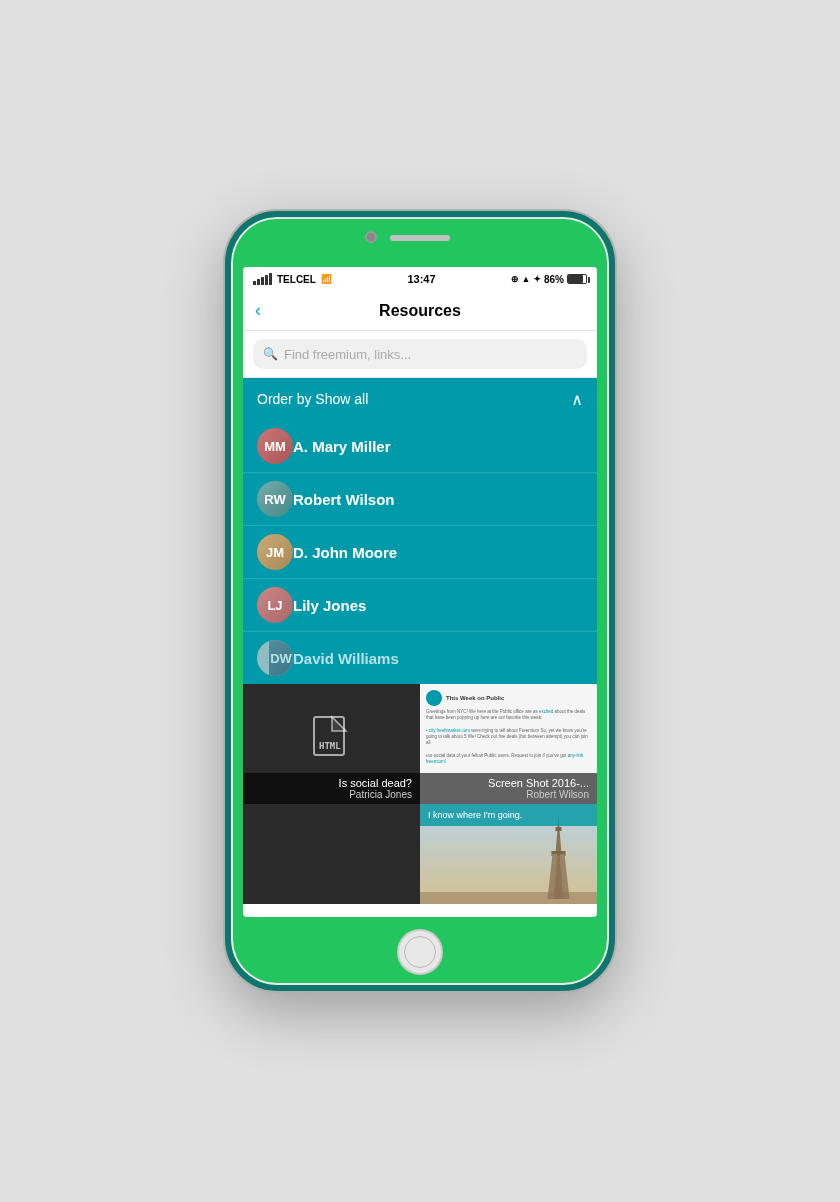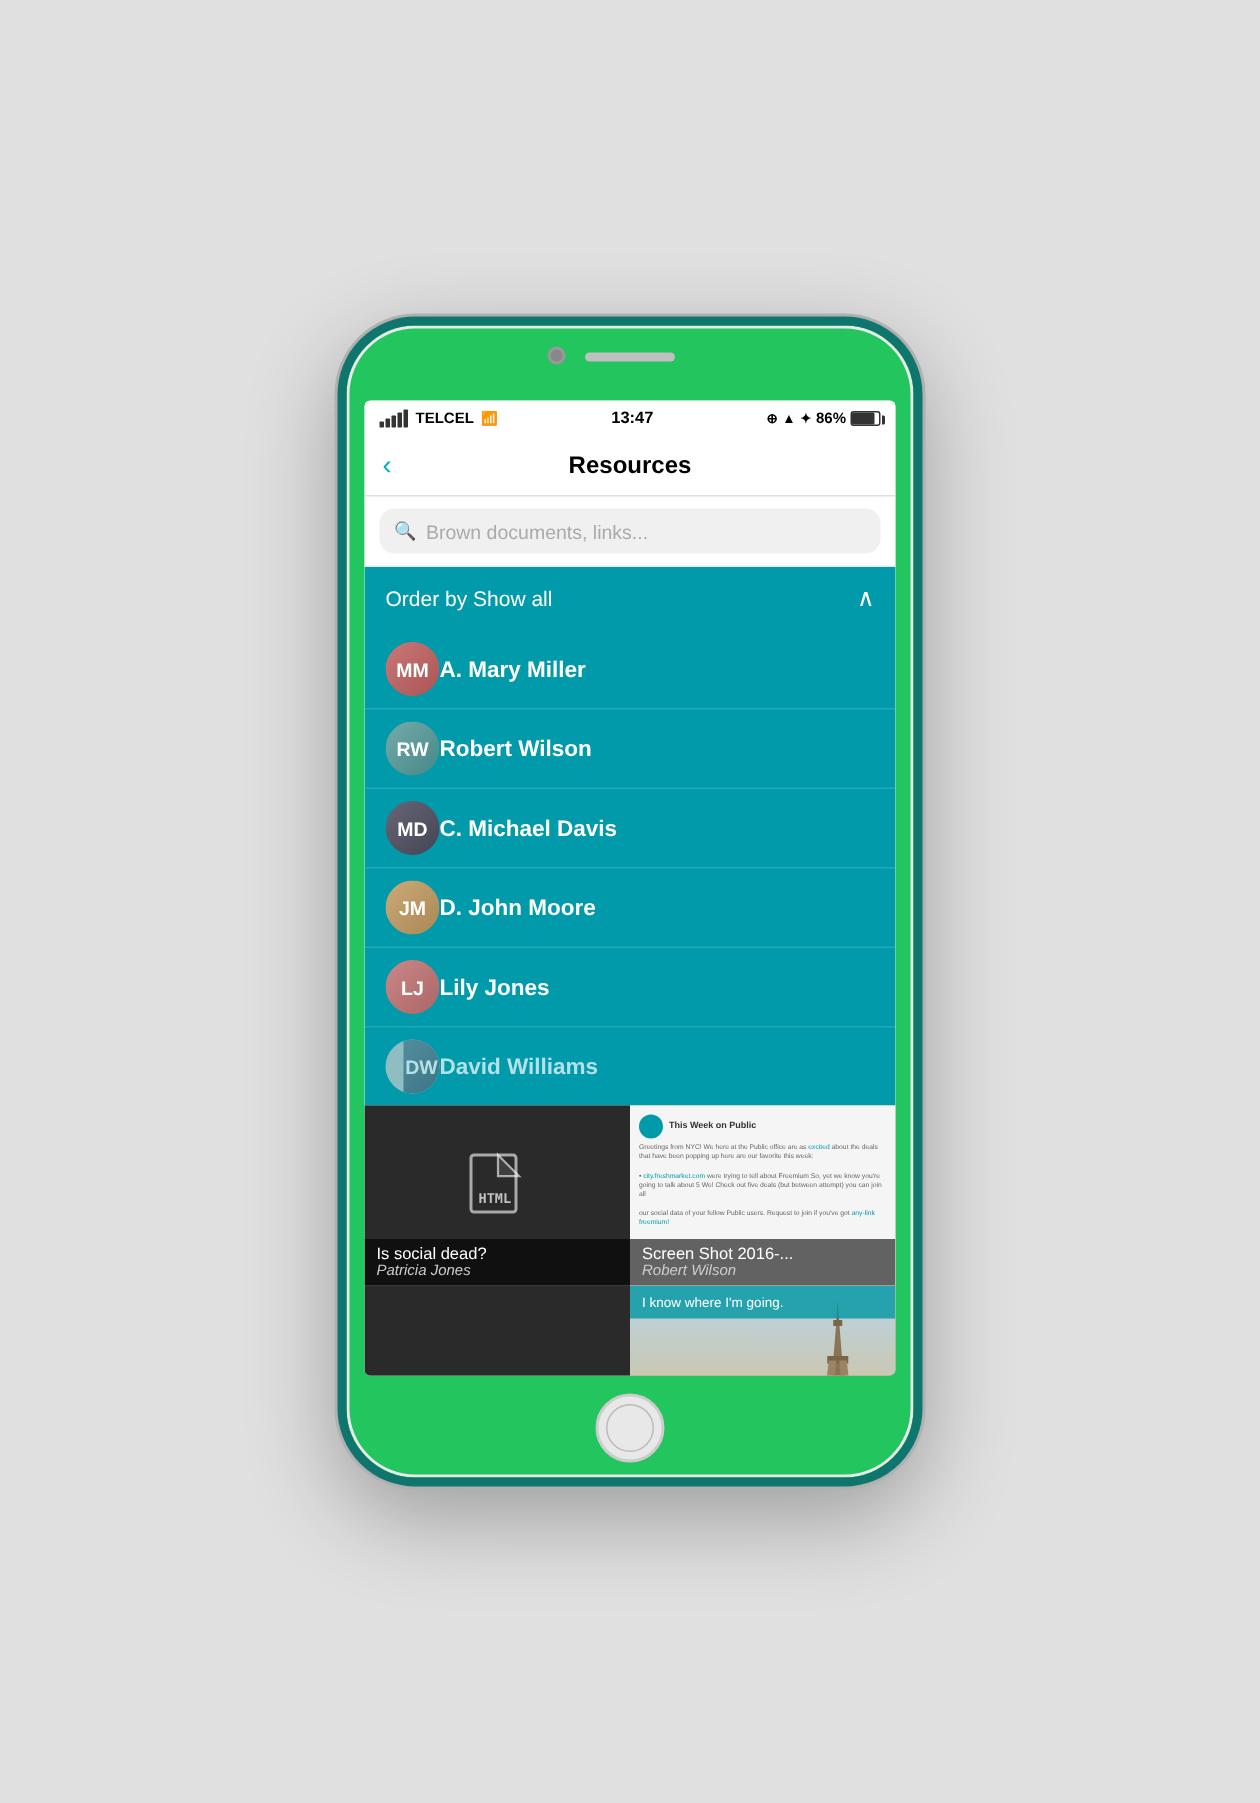--- a/index.html
+++ b/index.html
@@ -233,23 +233,24 @@
     }
     .html-icon svg { width: 40px; height: 50px; }
 
     .resource-card-bottom {
       position: absolute;
       bottom: 0;
       left: 0;
       right: 0;
       background: rgba(0,0,0,0.6);
       padding: 4px 8px;
+      text-align: right;
     }
     .resource-title { color: #fff; font-size: 11px; font-weight: 500; }
-    .resource-author { color: #ccc; font-size: 10px; font-style: italic; }
+    .resource-author { color: #ccc; font-size: 10px; }
 
     
     .screenshot-content {
       width: 100%;
       height: 100%;
       background: #f5f5f5;
       display: flex;
       flex-direction: column;
       padding: 6px;
       font-size: 5px;
@@ -327,21 +328,21 @@
     </div>
 
     <div class="nav-bar">
       <div class="nav-back">‹</div>
       <div class="nav-title">Resources</div>
     </div>
 
     <div class="search-bar">
       <div class="search-input-wrap">
         <span class="search-icon">🔍</span>
-        <span class="search-placeholder">Brown documents, links...</span>
+        <span class="search-placeholder">Find freemium, links...</span>
       </div>
     </div>
 
     <div class="dropdown-header">
       <span class="dropdown-label">Order by Show all</span>
       <span class="chevron-up">∧</span>
     </div>
 
     <div class="contact-list">
 
@@ -352,26 +353,20 @@
         <span class="contact-name">A. Mary Miller</span>
       </div>
 
       <div class="contact-item">
         <div class="avatar">
           <div class="avatar-placeholder av2">RW</div>
         </div>
         <span class="contact-name">Robert Wilson</span>
       </div>
 
-      <div class="contact-item">
-        <div class="avatar">
-          <div class="avatar-placeholder av3">MD</div>
-        </div>
-        <span class="contact-name">C. Michael Davis</span>
-      </div>
 
 
       <div class="contact-item">
         <div class="avatar">
           <div class="avatar-placeholder av5">JM</div>
         </div>
         <span class="contact-name">D. John Moore</span>
       </div>
 
       <div class="contact-item">

